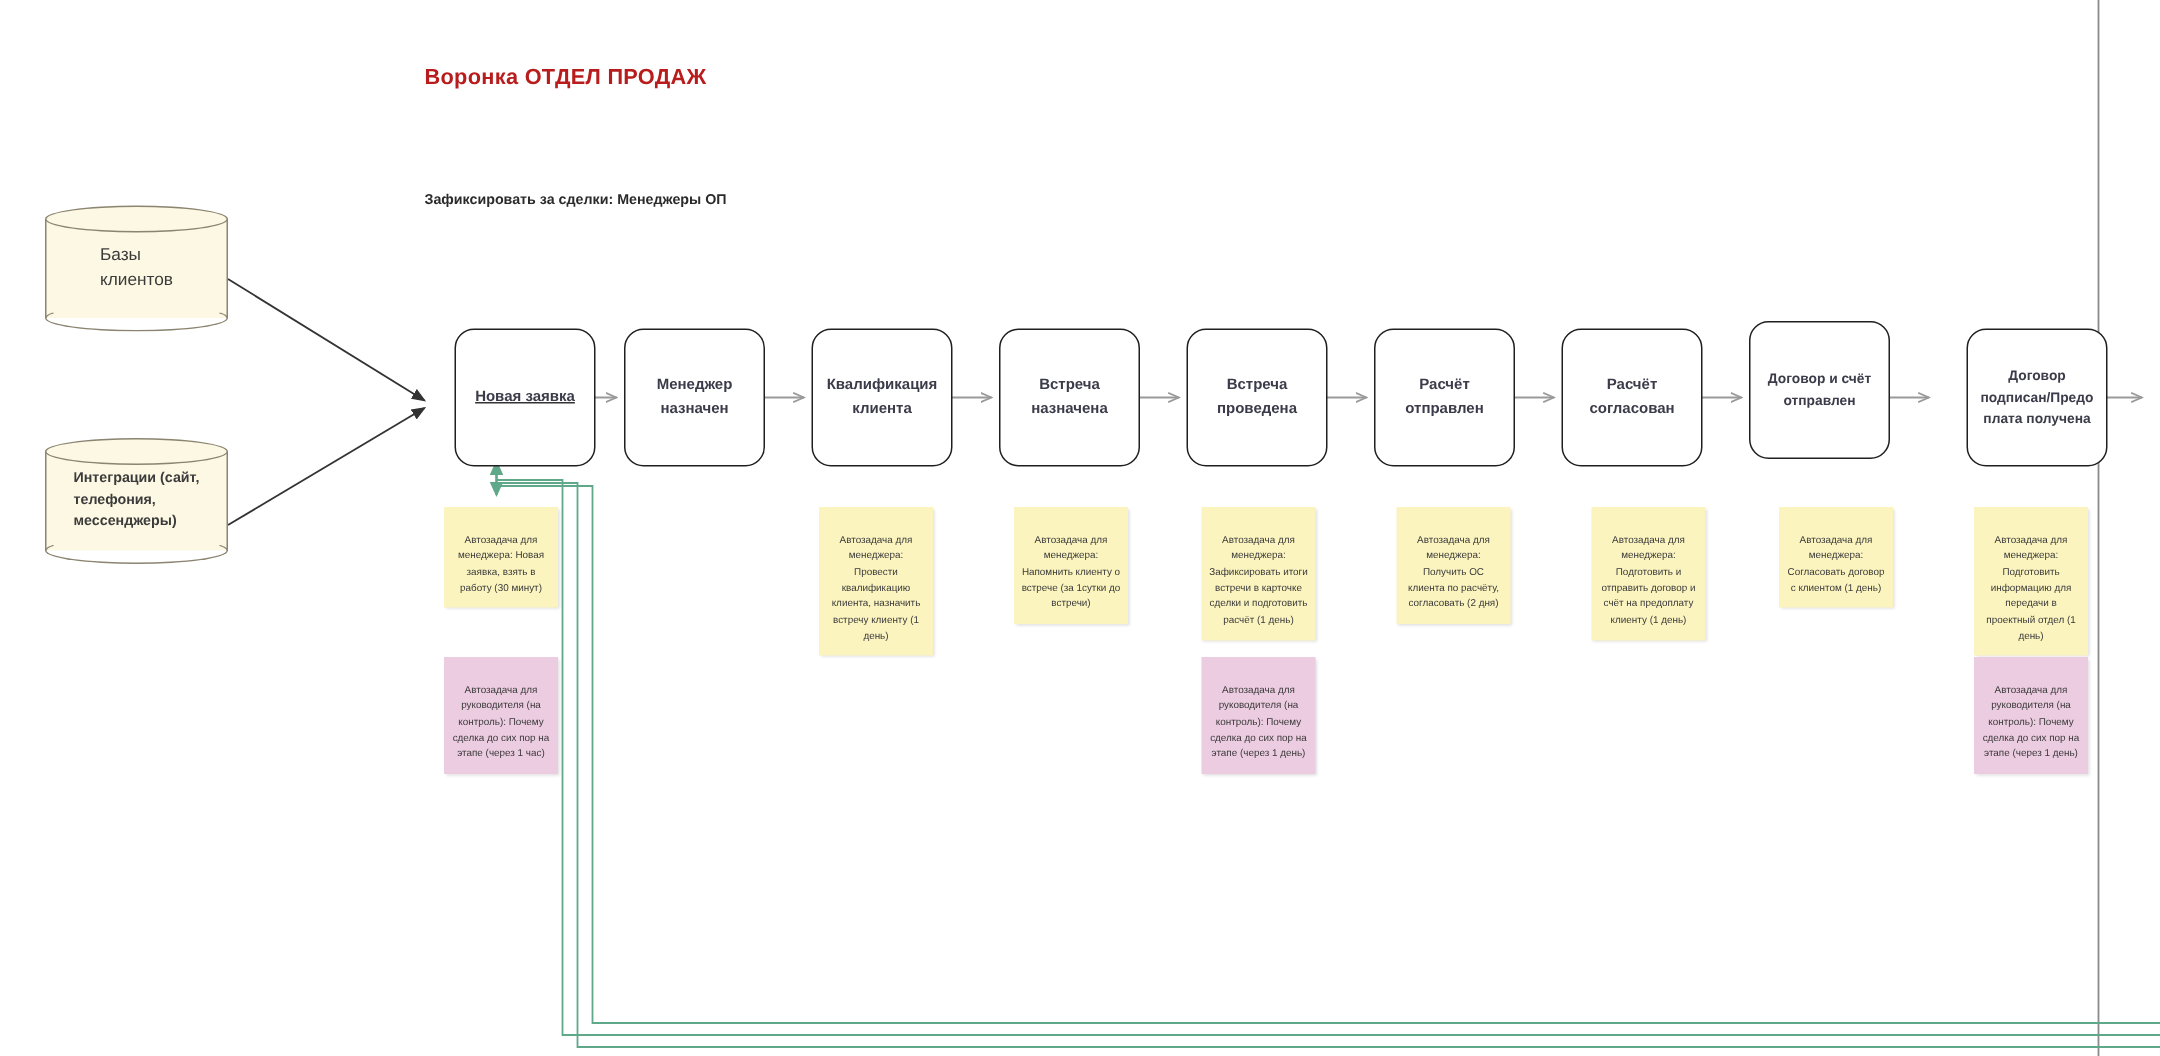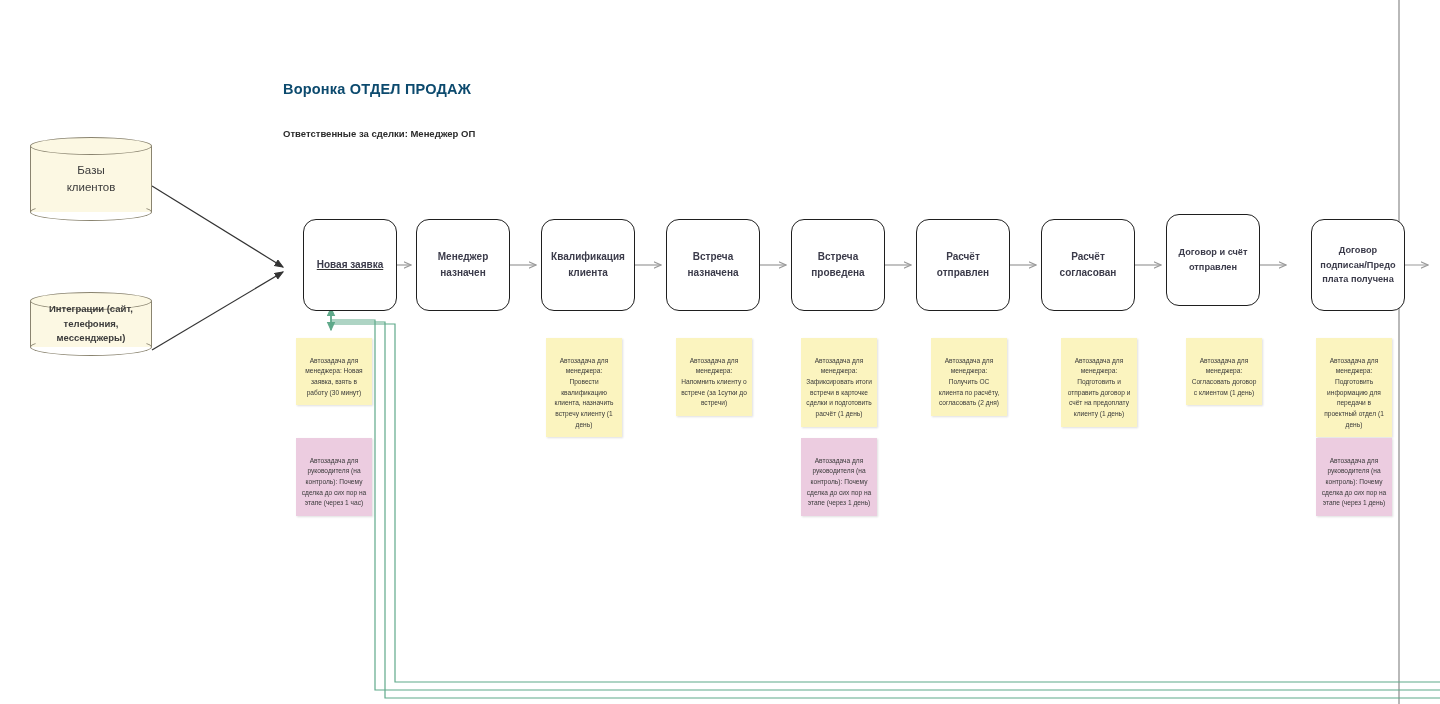--- a/index.html
+++ b/index.html
@@ -29,24 +29,23 @@
     pointer-events: none;
   }
 
   
   .diagram-title {
     position: absolute;
     left: 283px;
     top: 44px;
     font-size: 14.5px;
     font-weight: bold;
-    color: #0c4a6e;
+    color: #b91c1c;
     letter-spacing: 0.2px;
     white-space: nowrap;
-    margin-top: 37px;
   }
   .subtitle {
     position: absolute;
     left: 283px;
     top: 128px;
     font-size: 9.5px;
     font-weight: bold;
     color: #2b2b2b;
     white-space: nowrap;
   }
@@ -79,21 +78,21 @@
   }
   .cyl-top { top: 0; }
   .cyl-bottom { bottom: 0; background: transparent; border-top-color: transparent; }
   .cyl-label {
     position: absolute;
     left: 0; top: 0;
     width: 100%; height: 100%;
     display: flex;
     align-items: center;
     justify-content: center;
-    text-align: center;
+    text-align: left;
     font-size: 11.5px;
     color: #3b3b3b;
     line-height: 1.45;
     padding: 0 4px;
     box-sizing: border-box;
     white-space: pre-line;
   }
   .cyl-label.small {
     font-size: 9.5px;
     font-weight: bold;
@@ -198,31 +197,31 @@
 
       <path d="M331,320 L375,320 L375,690 L1440,690" fill="none" stroke="#5fa98a" stroke-width="1.2"></path>
 
       <path d="M331,322 L385,322 L385,698 L1440,698" fill="none" stroke="#5fa98a" stroke-width="1.2"></path>
 
       <path d="M331,324 L395,324 L395,682 L1440,682" fill="none" stroke="#5fa98a" stroke-width="1.2"></path>
     </g>
   </svg>
 
   <div class="diagram-title">Воронка ОТДЕЛ ПРОДАЖ</div>
-  <div class="subtitle">Ответственные за сделки: Менеджер ОП</div>
+  <div class="subtitle">Зафиксировать за сделки: Менеджеры ОП</div>
 
   <div class="cylinder" style="left:30px; top:137px; width:122px; height:84px;">
     <div class="cyl-body"></div>
     <div class="cyl-bottom"></div>
     <div class="cyl-top"></div>
     <div class="cyl-label">Базы
 клиентов</div>
   </div>
 
-  <div class="cylinder" style="left:30px; top:292px; width:122px; height:64px;border-radius:13px;">
+  <div class="cylinder" style="left:30px; top:292px; width:122px; height:84px;border-radius:13px;">
     <div class="cyl-body"></div>
     <div class="cyl-bottom"></div>
     <div class="cyl-top"></div>
     <div class="cyl-label small">Интеграции (сайт,
 телефония,
 мессенджеры)</div>
   </div>
 
   <div class="stage" style="left:303px; top:219px;text-decoration:underline;">
     <div class="stage-label">Новая заявка</div>

